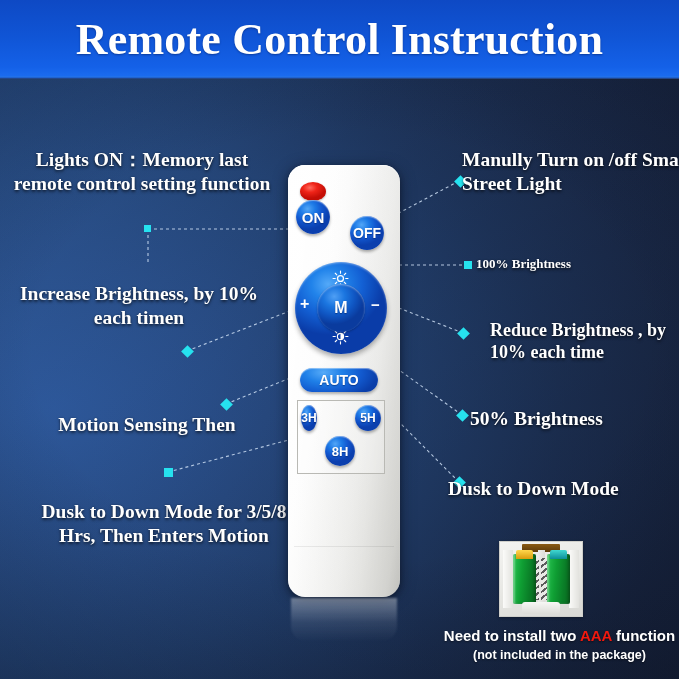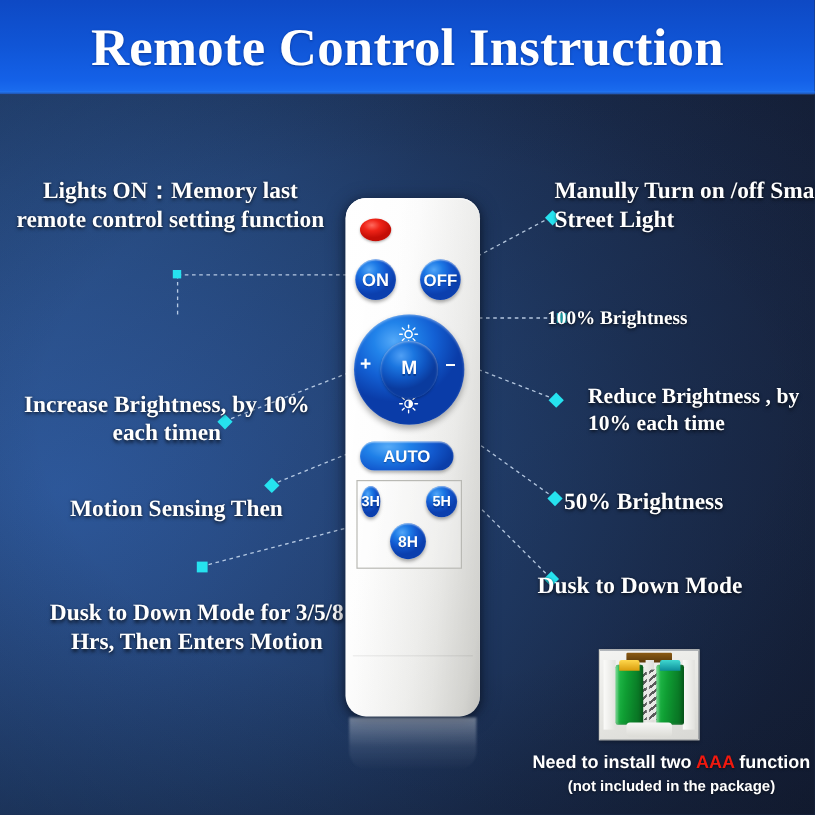--- a/index.html
+++ b/index.html
@@ -46,26 +46,26 @@
   }
 
   
   .label{
     position:absolute;color:#ffffff;font-weight:bold;
     font-family:"Liberation Serif", serif;
     line-height:1.22;
     text-shadow:0 2px 3px rgba(0,0,0,.55), 0 0 2px rgba(0,0,0,.35);
   }
   .l-lightson{left:8px;top:148px;width:268px;text-align:center;font-size:19.5px;}
-  .l-increase{left:14px;top:282px;width:250px;text-align:center;font-size:19.5px;margin-top:44px;}
+  .l-increase{left:14px;top:282px;width:250px;text-align:center;font-size:19.5px;}
   .l-motion{left:34px;top:413px;width:226px;text-align:center;font-size:19.5px;}
   .l-duskleft{left:28px;top:500px;width:272px;text-align:center;font-size:19.5px;}
 
   .l-manually{left:462px;top:148px;width:230px;text-align:left;font-size:19.5px;}
-  .l-100{left:456px;top:256px;font-size:16px;text-align:right;}
+  .l-100{left:476px;top:256px;font-size:13px;text-align:right;}
   .l-reduce{left:470px;top:320px;width:210px;font-size:18px;margin-left:20px;}
   .l-50{left:470px;top:407px;font-size:19.5px;}
   .l-dusk-right{left:448px;top:477px;font-size:19.5px;}
 
   
   .svg-lines{position:absolute;left:0;top:0;width:679px;height:679px;pointer-events:none;}
   .dot{
     position:absolute;width:9px;height:9px;background:#26e2ef;
   }
   .dot.diamond{transform:rotate(45deg);}
@@ -103,21 +103,21 @@
   }
 
   .btn-circle{
     position:absolute;border-radius:50%;
     background:radial-gradient(65% 60% at 34% 26%, #52a6f7 0%, #1d7ae6 34%, #1257cf 64%, #0b3fae 100%);
     color:#fff;font-family:"Liberation Sans", sans-serif;font-weight:bold;
     display:flex;align-items:center;justify-content:center;
     box-shadow:0 2px 3px rgba(0,0,0,.32), inset 0 1px 1px rgba(255,255,255,.45);
     text-shadow:0 1px 1px rgba(0,30,90,.5);
   }
-  .btn-on{left:296px;top:216px;width:34px;height:34px;font-size:15px;}
+  .btn-on{left:296px;top:200px;width:34px;height:34px;font-size:15px;}
   .btn-off{left:350px;top:216px;width:34px;height:34px;font-size:14px;}
 
   .pad-outer{
     position:absolute;left:295px;top:262px;width:92px;height:92px;border-radius:50%;
     background:radial-gradient(60% 55% at 36% 24%, #54a9f8 0%, #2183ea 30%, #1360d4 62%, #0a3ca8 100%);
     box-shadow:0 3px 5px rgba(0,0,0,.32), inset 0 1px 2px rgba(255,255,255,.4);
   }
   .pad-inner{
     position:absolute;left:317px;top:284px;width:48px;height:48px;border-radius:50%;
     background:radial-gradient(62% 58% at 36% 26%, #4f9ff5 0%, #1b76e0 36%, #0f55c2 70%, #0a3b9e 100%);

